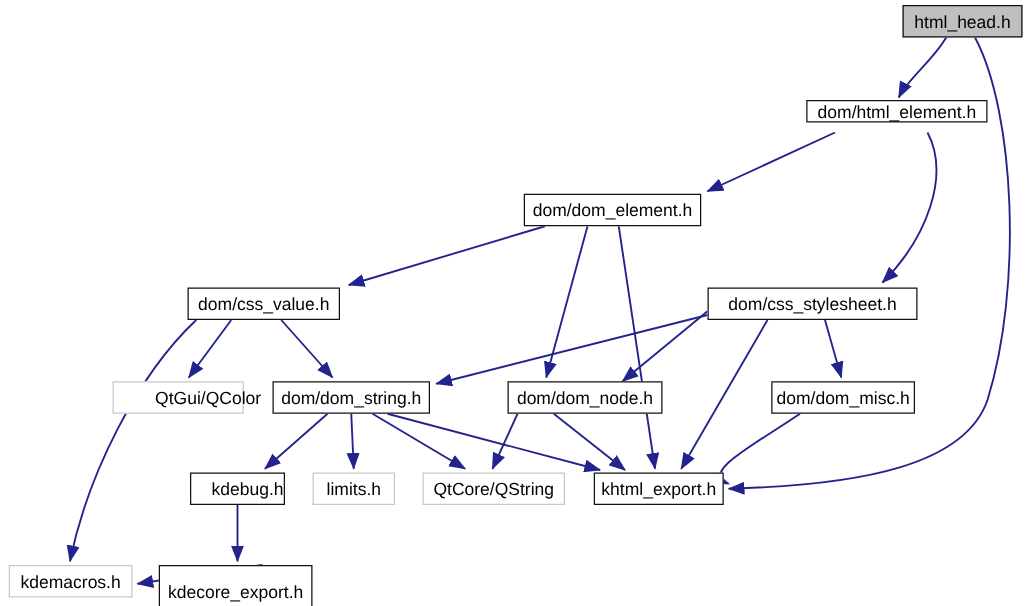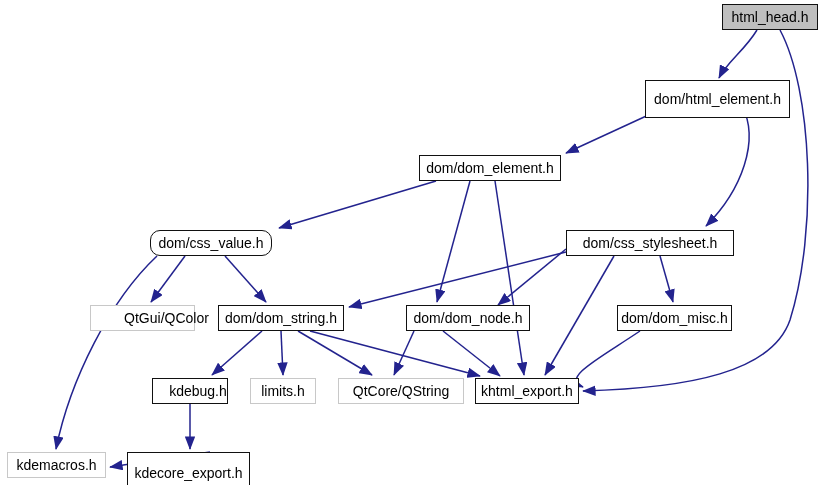--- a/index.html
+++ b/index.html
@@ -84,27 +84,27 @@
         <path d="M 443 331 L 500 376" fill="none" stroke="#23238e" stroke-width="1.5" marker-end="url(#arrowhead)"></path>
         <path d="M 640 331 C 600 358, 560 378, 583 387" fill="none" stroke="#23238e" stroke-width="1.5" marker-end="url(#arrowhead)"></path>
         <path d="M 190 404 L 190 449" fill="none" stroke="#23238e" stroke-width="1.5" marker-end="url(#arrowhead)"></path>
         <path d="M 210 452 L 110 467" fill="none" stroke="#23238e" stroke-width="1.5" marker-end="url(#arrowhead)"></path>
       </g>
   </svg>
   <div id="nodes-group">
       <div class="node current" style="left: 722px; top: 4px; width: 96px; height: 26px;">
         <span class="node-label">html_head.h</span>
       </div>
-      <div class="node emph" style="left: 645px; top: 80px; width: 145px; height: 38px;">
+      <div class="node emph" style="left: 645px; top: 80px; width: 145px; height: 18px;">
         <span class="node-label">dom/html_element.h</span>
       </div>
       <div class="node emph" style="left: 419px; top: 155px; width: 142px; height: 26px;">
         <span class="node-label">dom/dom_element.h</span>
       </div>
-      <div class="node emph" style="left: 150px; top: 230px; width: 122px; height: 26px; border-radius: 10px;">
+      <div class="node emph" style="left: 150px; top: 230px; width: 122px; height: 26px;">
         <span class="node-label">dom/css_value.h</span>
       </div>
       <div class="node emph" style="left: 566px; top: 230px; width: 168px; height: 26px;">
         <span class="node-label">dom/css_stylesheet.h</span>
       </div>
       <div class="node plain" style="left: 90px; top: 305px; width: 105px; height: 26px; padding-left: 48px;">
         <span class="node-label">QtGui/QColor</span>
       </div>
       <div class="node emph" style="left: 218px; top: 305px; width: 126px; height: 26px;">
         <span class="node-label">dom/dom_string.h</span>
@@ -114,21 +114,21 @@
       </div>
       <div class="node emph" style="left: 617px; top: 305px; width: 115px; height: 26px;">
         <span class="node-label">dom/dom_misc.h</span>
       </div>
       <div class="node emph" style="left: 152px; top: 378px; width: 76px; height: 26px; padding-left: 16px;">
         <span class="node-label">kdebug.h</span>
       </div>
       <div class="node plain" style="left: 250px; top: 378px; width: 66px; height: 26px;">
         <span class="node-label">limits.h</span>
       </div>
-      <div class="node plain" style="left: 338px; top: 378px; width: 126px; height: 26px;">
+      <div class="node plain" style="left: 338px; top: 378px; width: 114px; height: 26px;">
         <span class="node-label">QtCore/QString</span>
       </div>
       <div class="node emph" style="left: 475px; top: 378px; width: 104px; height: 26px;">
         <span class="node-label">khtml_export.h</span>
       </div>
       <div class="node plain" style="left: 7px; top: 452px; width: 99px; height: 26px;">
         <span class="node-label">kdemacros.h</span>
       </div>
       <div class="node emph" style="left: 127px; top: 452px; width: 123px; height: 42px;">
         <span class="node-label">kdecore_export.h</span>

